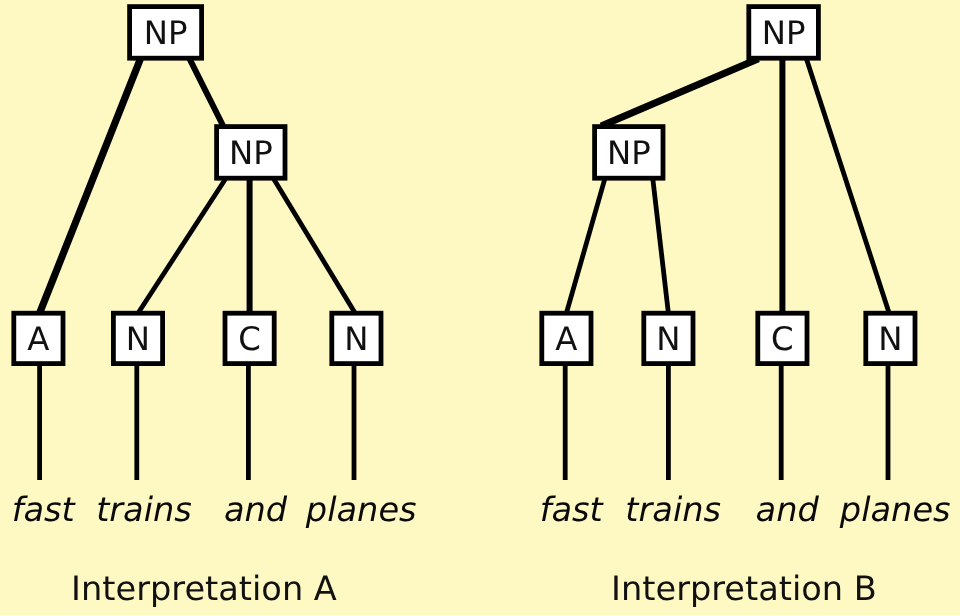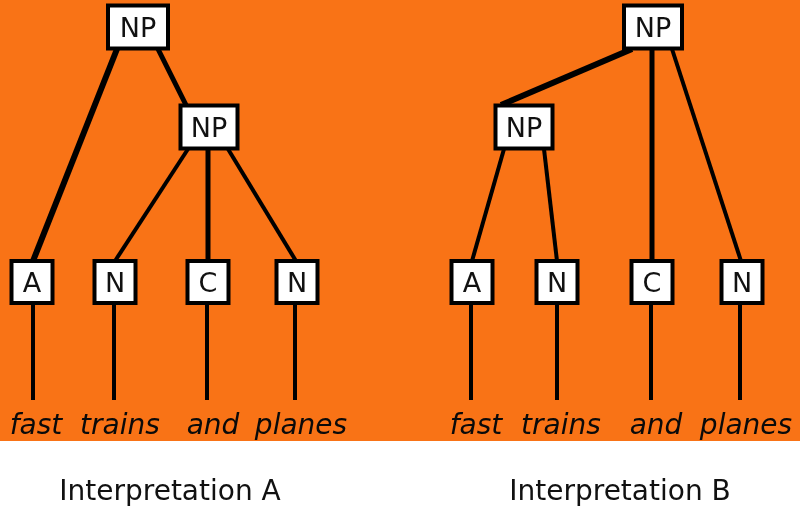--- a/index.html
+++ b/index.html
@@ -9,22 +9,22 @@
   }
   body {
     width: 800px;
     height: 513px;
     font-family: "DejaVu Sans", sans-serif;
     overflow: hidden;
   }
   #stage {
     position: relative;
     width: 800px;
-    height: 441px;
-    background: #f97316;
+    height: 513px;
+    background: #fef9c3;
   }
   svg.tree-canvas {
     position: absolute;
     left: 0;
     top: 0;
     width: 800px;
     height: 513px;
     display: block;
   }
   .edge {

